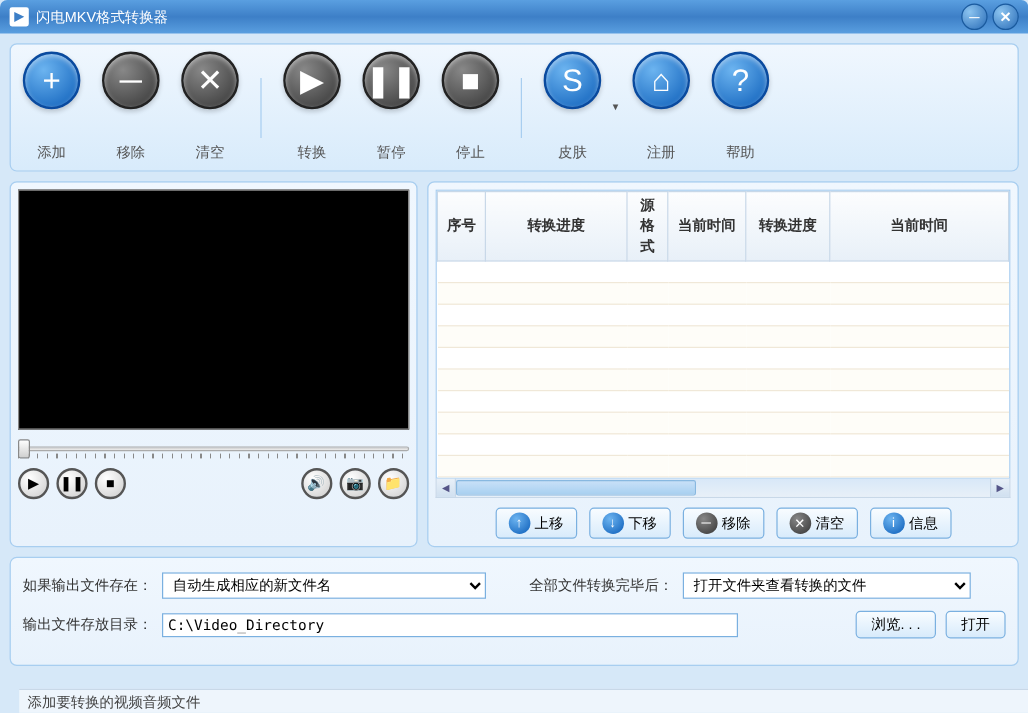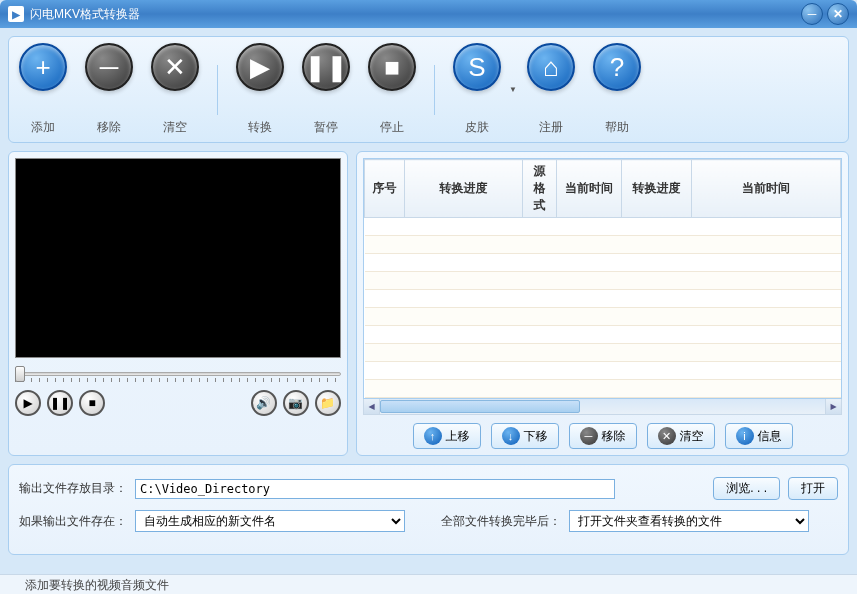--- a/index.html
+++ b/index.html
@@ -57,21 +57,21 @@
 
 .form-panel { margin: 8px; padding: 12px 10px; }
 .form-row { display: flex; align-items: center; gap: 8px; margin-bottom: 10px; }
 .form-label { color: #333; }
 input[type=text], select { border: 1px solid #7ab0e0; padding: 2px 4px; background: #fff; font-family: monospace; }
 .out-dir { width: 480px; font-family: monospace; }
 select { width: 270px; font-family: inherit; background: #fff; }
 .btn { padding: 2px 12px; background: linear-gradient(to bottom, #f8fcff, #d8ebfb); border: 1px solid #7ab0e0; border-radius: 4px; cursor: pointer; }
 
 
-.statusbar { position: absolute; bottom: 0; left: 0; right: 0; height: 20px; background: #eef5fc; border-top: 1px solid #c8d8e8; padding: 2px 25px; color: #444; }
+.statusbar { position: absolute; bottom: 0; left: 16px; right: 0; height: 20px; background: #eef5fc; border-top: 1px solid #c8d8e8; padding: 2px 7px; color: #444; }
 </style>
 </head>
 <body>
 
 <div class="titlebar">
   <div class="titlebar-icon">▶</div>
   <div class="titlebar-text">闪电MKV格式转换器</div>
   <div class="titlebar-btns">
     <div class="titlebar-btn">─</div>
     <div class="titlebar-btn">✕</div>
@@ -263,28 +263,28 @@
       <div class="action-btn">
           <span class="ico">i</span>
           <span>信息</span>
         </div>
     </div>
   </div>
 </div>
 
 <div class="panel form-panel">
   <div class="form-row">
+    <span class="form-label">如果输出文件存在：</span>
+    <select><option>自动生成相应的新文件名</option></select>
+    <span style="width:20px"></span>
+    <span class="form-label">全部文件转换完毕后：</span>
+    <select style="width:240px"><option>打开文件夹查看转换的文件</option></select>
+  </div>
+  <div class="form-row">
     <span class="form-label">输出文件存放目录：</span>
     <input type="text" class="out-dir" value="C:\Video_Directory" style="">
     <div class="spacer"></div>
     <button class="btn">浏览. . .</button>
     <button class="btn">打开</button>
   </div>
-  <div class="form-row">
-    <span class="form-label">如果输出文件存在：</span>
-    <select><option>自动生成相应的新文件名</option></select>
-    <span style="width:20px"></span>
-    <span class="form-label">全部文件转换完毕后：</span>
-    <select style="width:240px"><option>打开文件夹查看转换的文件</option></select>
-  </div>
 </div>
 
 <div class="statusbar">添加要转换的视频音频文件</div>
 
 </body></html>

